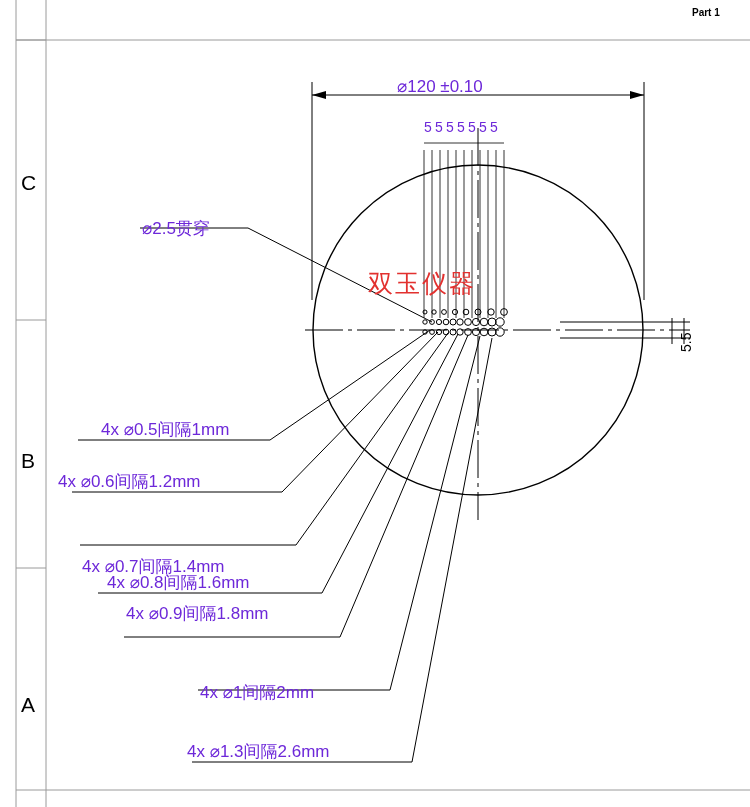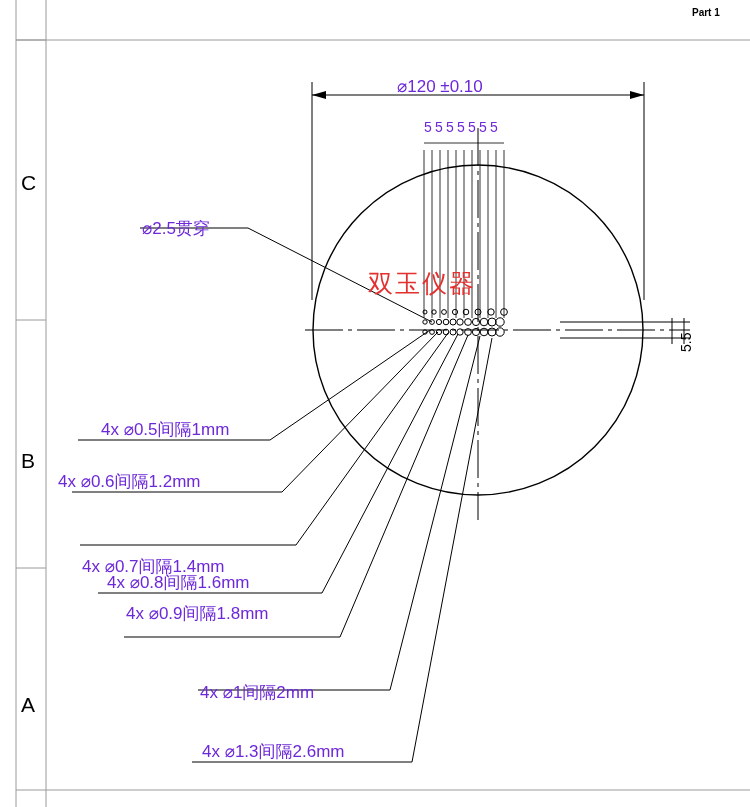--- a/index.html
+++ b/index.html
@@ -201,15 +201,15 @@
   <div class="watermark" style="left:368px; top:267px;">双玉仪器</div>
 
   <div class="rot-label" style="left:678px; top:352px;">5.5</div>
 
   <div class="label callout-text" style="left:80px; top:421px;margin-left:21px;">4x ⌀0.5间隔1mm</div>
   <div class="label callout-text" style="left:58px; top:473px;">4x ⌀0.6间隔1.2mm</div>
   <div class="label callout-text" style="left:82px; top:526px;margin-top:32px;">4x ⌀0.7间隔1.4mm</div>
   <div class="label callout-text" style="left:100px; top:574px;margin-left:7px;">4x ⌀0.8间隔1.6mm</div>
   <div class="label callout-text" style="left:126px; top:605px;">4x ⌀0.9间隔1.8mm</div>
   <div class="label callout-text" style="left:200px; top:671px;margin-top:13px;">4x ⌀1间隔2mm</div>
-  <div class="label callout-text" style="left:202px; top:743px;">4x ⌀1.3间隔2.6mm</div>
+  <div class="label callout-text" style="left:187px; top:743px;">4x ⌀1.3间隔2.6mm</div>
 
 </div>
 
 </body></html>

